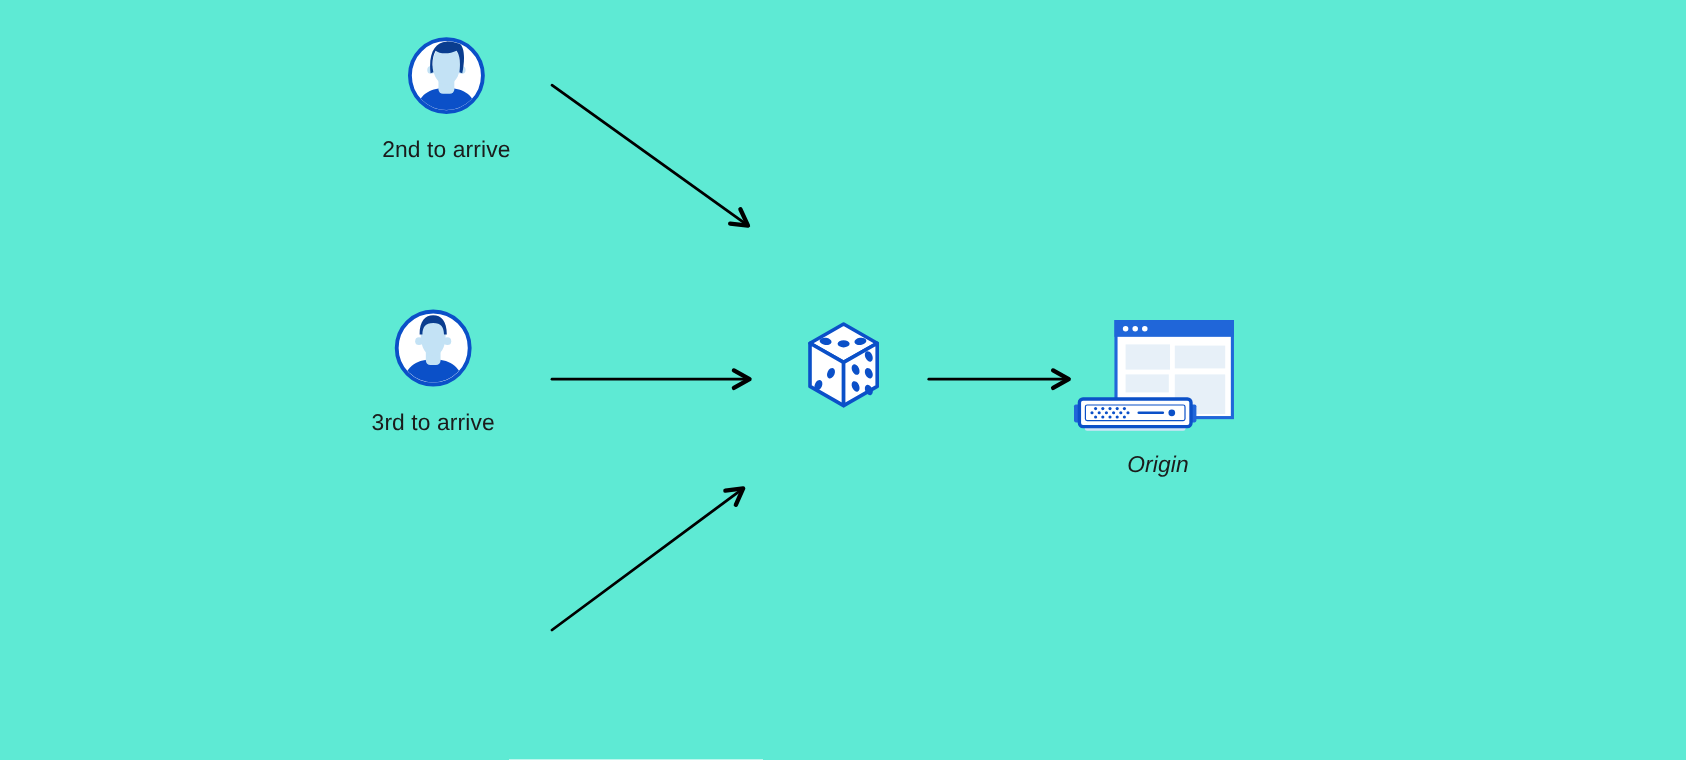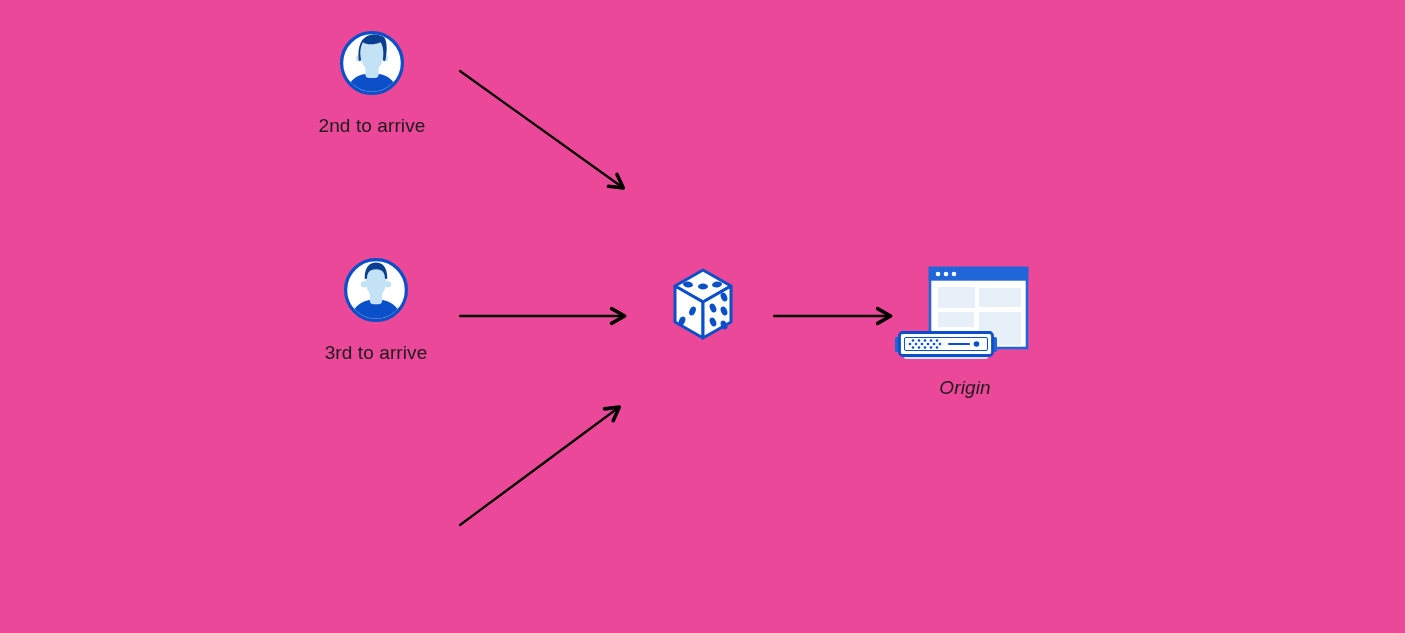--- a/index.html
+++ b/index.html
@@ -5,21 +5,21 @@
   html, body {
     margin: 0;
     padding: 0;
     background: #ffffff;
     font-family: "Liberation Sans", sans-serif;
   }
   .canvas {
     position: relative;
     width: 1405px;
     height: 633px;
-    background: #ec4899;
+    background: #5eead4;
     overflow: hidden;
   }
   .arrows-layer {
     position: absolute;
     left: 0;
     top: 0;
     width: 1405px;
     height: 633px;
     pointer-events: none;
   }
@@ -69,21 +69,21 @@
         <rect x="29" y="32" width="14" height="20" rx="4" fill="#c3e2f5"></rect>
         <circle cx="22.5" cy="31" r="3.4" fill="#c3e2f5"></circle>
         <circle cx="49.5" cy="31" r="3.4" fill="#c3e2f5"></circle>
         <path d="M 24,26 C 24,15 29,10 36,10 C 43,10 48,15 48,26 C 48,37 43,44 36,44 C 29,44 24,37 24,26 Z" fill="#c3e2f5"></path>
         <path d="M 22,34 C 20,16 26,7 36,6 C 39,3 45,3 47,7 C 53,11 52,24 50,34 L 47.5,33 C 48.5,25 48,18 45,14 C 39,17 30,17 26.5,14 C 23.5,19 23,27 24.5,33 Z" fill="#0a3d8f"></path>
       </g>
     </svg>
     <div class="node-label" style="left:-66px; top:86px;">2nd to arrive</div>
   </div>
 
-  <div class="node" style="left:342px; top:256px;">
+  <div class="node" style="left:327px; top:256px;">
     <svg class="avatar-box" viewBox="0 0 72 72" xmlns="http://www.w3.org/2000/svg">
       <circle cx="36" cy="36" r="32.2" fill="#ffffff" stroke="#0b50c8" stroke-width="3.4"></circle>
       <clipPath id="clipB">
           <circle cx="36" cy="36" r="30.4"></circle>
         </clipPath>
       <g clip-path="url(#clipB)">
         <path d="M 8,72 C 10,52 22,46 36,46 C 50,46 62,52 64,72 Z" fill="#0b50c8"></path>
         <rect x="29.5" y="32" width="13" height="19" rx="4" fill="#c3e2f5"></rect>
         <circle cx="23.5" cy="30" r="3.4" fill="#c3e2f5"></circle>
         <circle cx="48.5" cy="30" r="3.4" fill="#c3e2f5"></circle>

